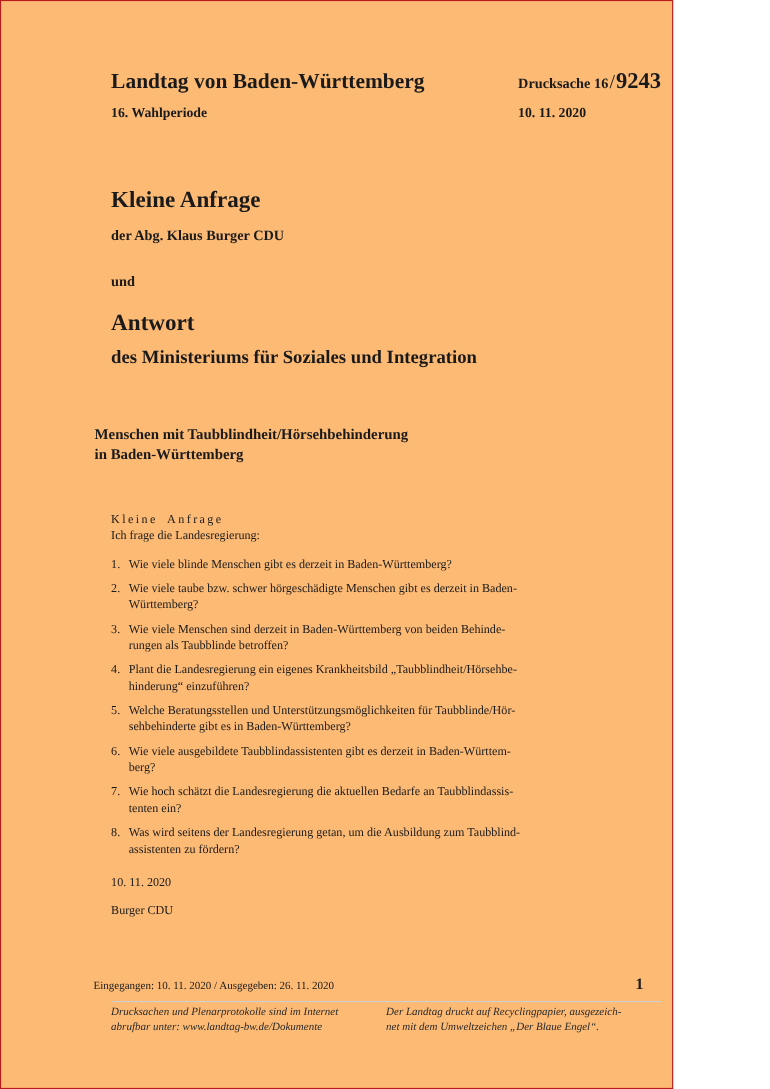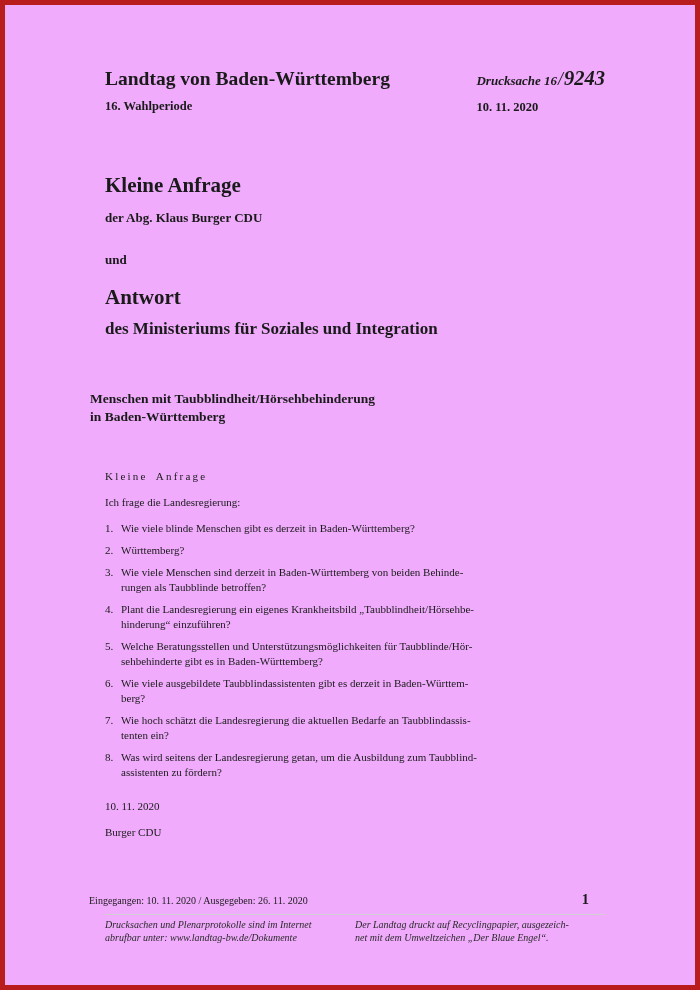--- a/index.html
+++ b/index.html
@@ -1,48 +1,48 @@
 <!DOCTYPE html>
 <html lang="de"><head>
 <meta charset="utf-8">
 <style>
   html,body{margin:0;padding:0;background:#ffffff;}
   .page{
     position:relative;
-    width:700px;height:990px;
-    background:#f0abfc;
+    width:612px;height:990px;
+    background:#fdba74;
     box-sizing:border-box;
-    border:5px solid #b91c1c;
+    border:1px solid #b91c1c;
     font-family:"Liberation Serif","DejaVu Serif",serif;
     color:#1a1a1a;
     overflow:hidden;
   }
   
   .header{position:absolute;left:100px;top:62px;width:500px;display:flex;justify-content:space-between;}
   .institution{font-size:19.5px;font-weight:bold;line-height:23px;margin:0;}
   .period{font-size:12.5px;font-weight:bold;margin-top:9px;}
   .doc-block{text-align:left;}
-  .doc-line{display:flex;align-items:baseline;line-height:23px;font-style:italic;}
+  .doc-line{display:flex;align-items:baseline;line-height:23px;}
   .doc-label{font-size:13px;font-weight:bold;}
   .doc-sep{font-size:18px;font-weight:400;padding:0 1px;}
   .doc-number{font-size:20.5px;font-weight:bold;}
   .header-date{font-size:12.5px;font-weight:bold;margin-top:8px;}
   
   .request{position:absolute;left:100px;top:168px;}
   .h-large{font-size:21px;font-weight:bold;line-height:25px;margin:0;}
   .req-author{font-size:13px;font-weight:bold;line-height:16px;margin-top:12px;}
   .req-connector{font-size:13px;font-weight:bold;line-height:16px;margin-top:26px;}
   .answer-heading{margin-top:17px;}
   .answer-author{font-size:17px;font-weight:bold;line-height:16px;margin-top:11px;}
   
   .subject{position:absolute;left:85px;top:385px;font-size:13.5px;font-weight:bold;line-height:17.5px;}
   
   .body{position:absolute;left:100px;top:464px;width:468px;font-size:11px;line-height:15px;}
   .section-heading{letter-spacing:2.2px;word-spacing:4px;margin:0;}
-  .intro{margin-top:11px;}
+  .intro{}
   .questions{margin-top:11px;padding:0;list-style:none;}
   .q-item{display:flex;margin-bottom:7px;}
   .q-num{width:16px;flex:none;}
   .q-text{flex:1;}
   .closing-date{position:absolute;left:100px;top:795px;font-size:11px;}
   .signature{position:absolute;left:100px;top:821px;font-size:11px;}
   
   .footer-row{position:absolute;left:84px;top:886px;width:500px;display:flex;justify-content:space-between;align-items:baseline;}
   .received{font-size:10px;}
   .page-number{font-size:14.5px;font-weight:bold;}
@@ -91,20 +91,21 @@
     <div class="questions" id="questions">
         <div class="q-item">
           <span class="q-num">1.</span>
           <div class="q-text">
             <div>Wie viele blinde Menschen gibt es derzeit in Baden-Württemberg?</div>
           </div>
         </div>
         <div class="q-item">
           <span class="q-num">2.</span>
           <div class="q-text">
+            <div>Wie viele taube bzw. schwer hörgeschädigte Menschen gibt es derzeit in Baden-</div>
             <div>Württemberg?</div>
           </div>
         </div>
         <div class="q-item">
           <span class="q-num">3.</span>
           <div class="q-text">
             <div>Wie viele Menschen sind derzeit in Baden-Württemberg von beiden Behinde-</div>
             <div>rungen als Taubblinde betroffen?</div>
           </div>
         </div>

